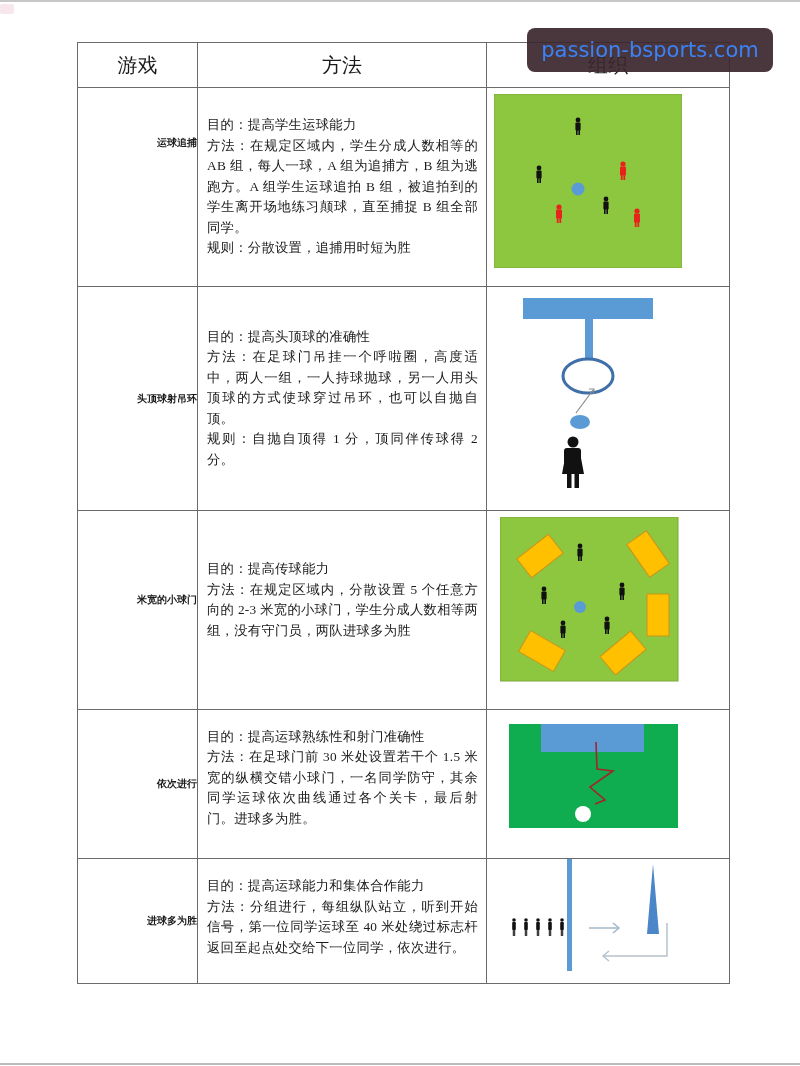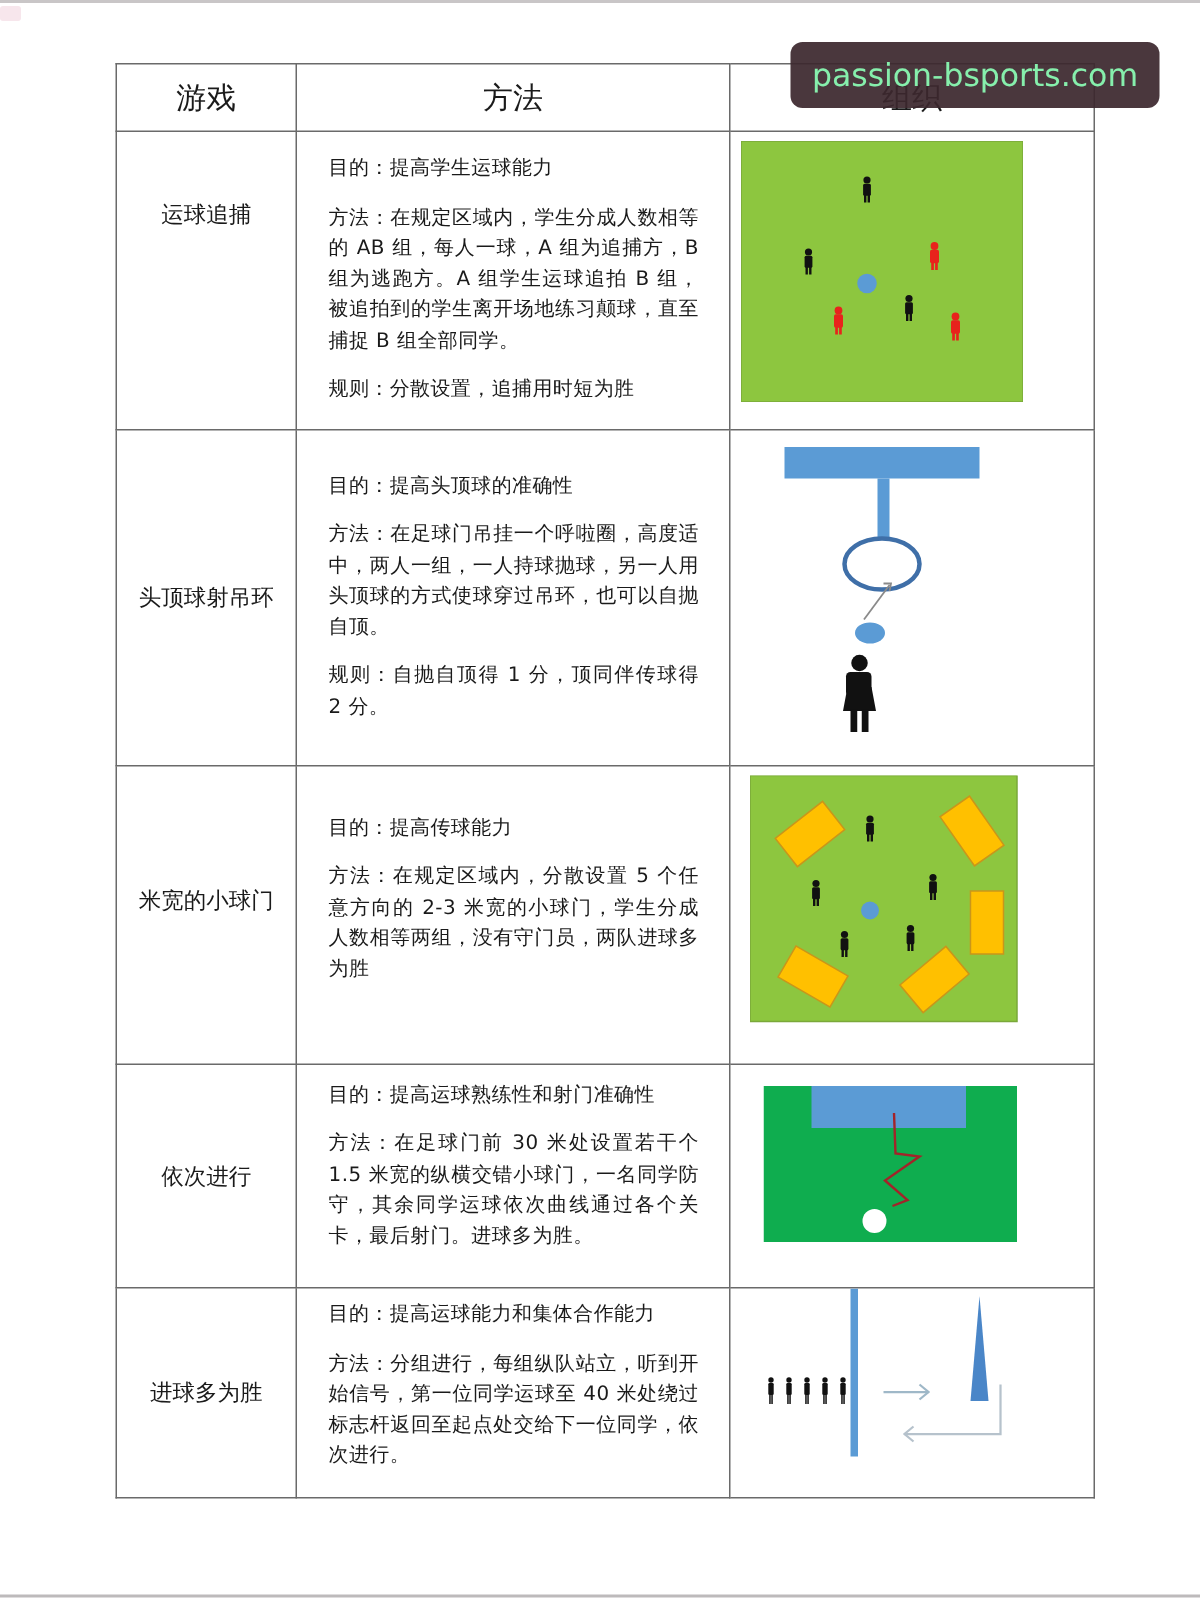--- a/index.html
+++ b/index.html
@@ -21,36 +21,36 @@
   }
   table.games td, table.games th {
     border: 1.5px solid #6a6a6a;
     padding: 0;
     vertical-align: middle;
   }
   th {
     height: 44px; font-weight: normal; font-size: 20px; text-align: center;
   }
   td.name {
-    text-align: center; font-weight: normal; font-size: 15px;
+    text-align: right; font-weight: bold; font-size: 10px;
   }
   td.method {
     padding: 0 8px 0 9px !important;
     font-size: 13.3px; line-height: 20.5px; letter-spacing: 0.3px;
     text-align: justify;
   }
-  td.method p { margin: 12px; }
+  td.method p { margin: 0; font-family: Liberation Serif, serif; }
   td.diagram { position: relative; }
   .diag { position: absolute; }
 
   .watermark {
     position: absolute; left: 527px; top: 28px; width: 246px; height: 44px;
     background: rgba(60,40,46,0.93);
     border-radius: 8px;
-    color: #86efac; font-size: 21px; line-height: 44px; text-align: center;
+    color: #3b82f6; font-size: 21px; line-height: 44px; text-align: center;
     font-family: "DejaVu Sans", sans-serif;
   }
 </style>
 </head>
 <body>
 
 <div class="top-line"></div>
 <div class="pink-mark"></div>
 
 <table class="games">

